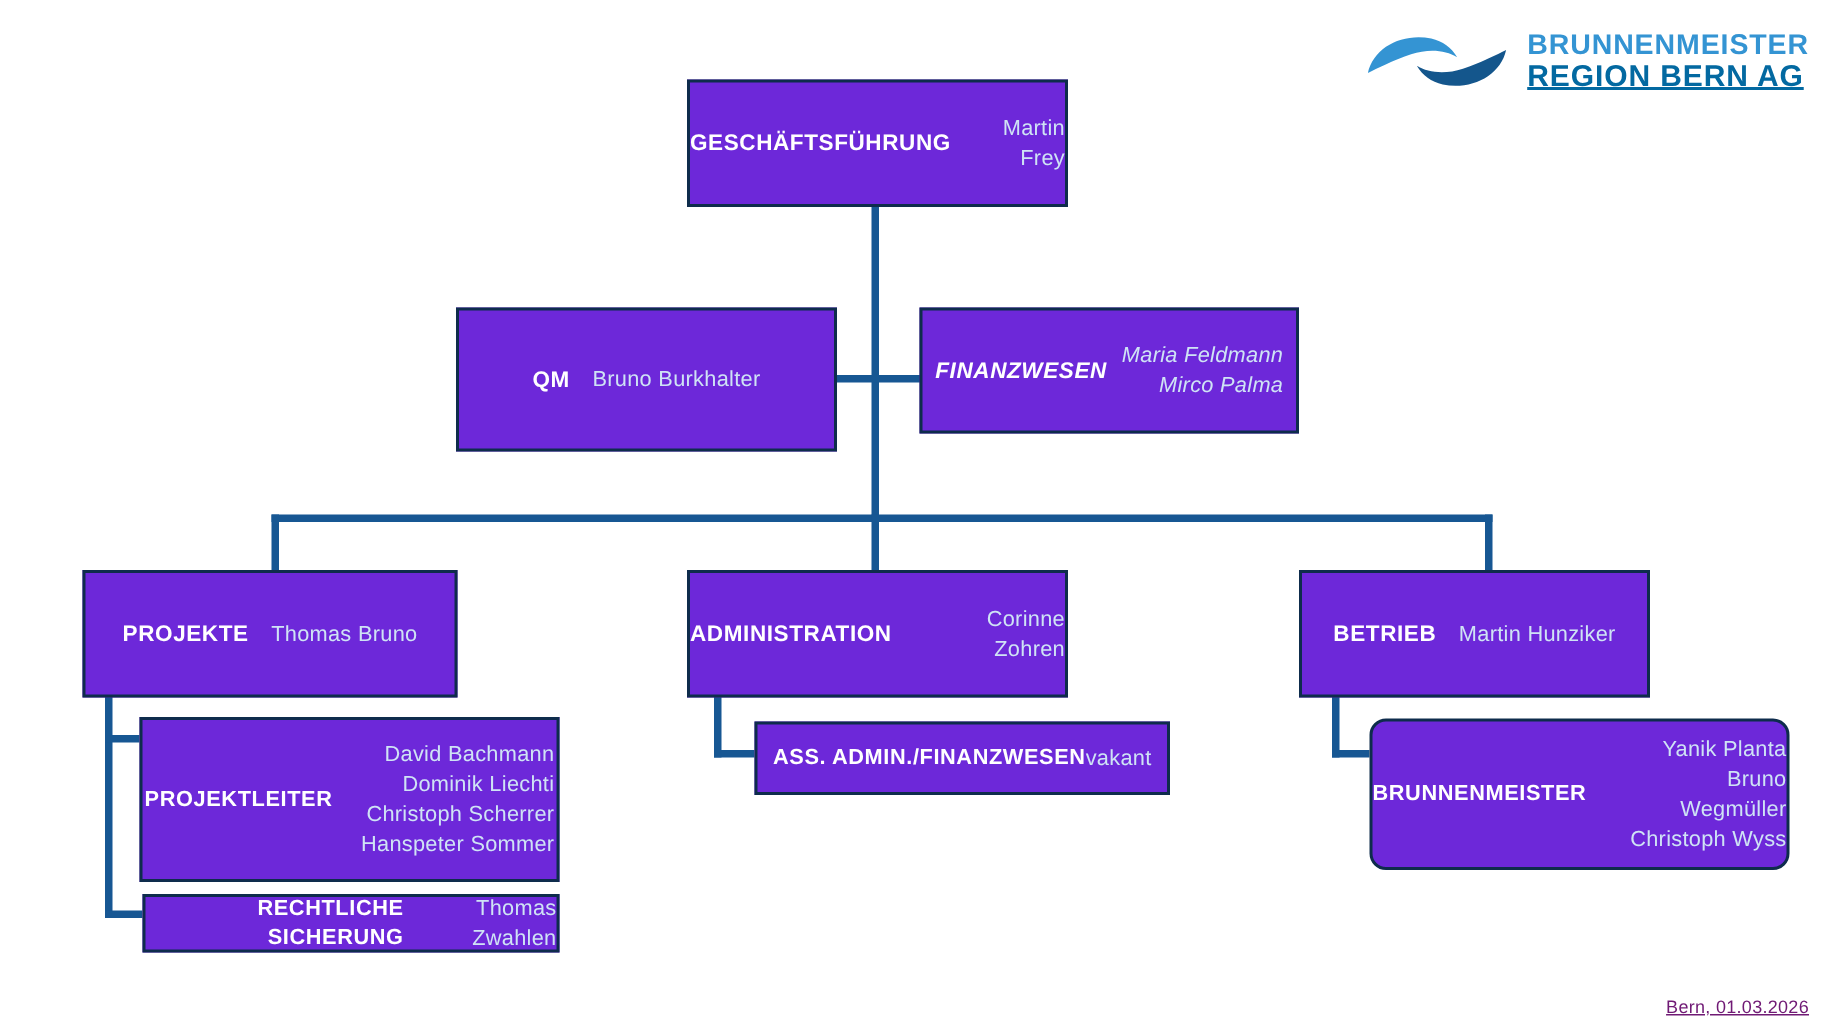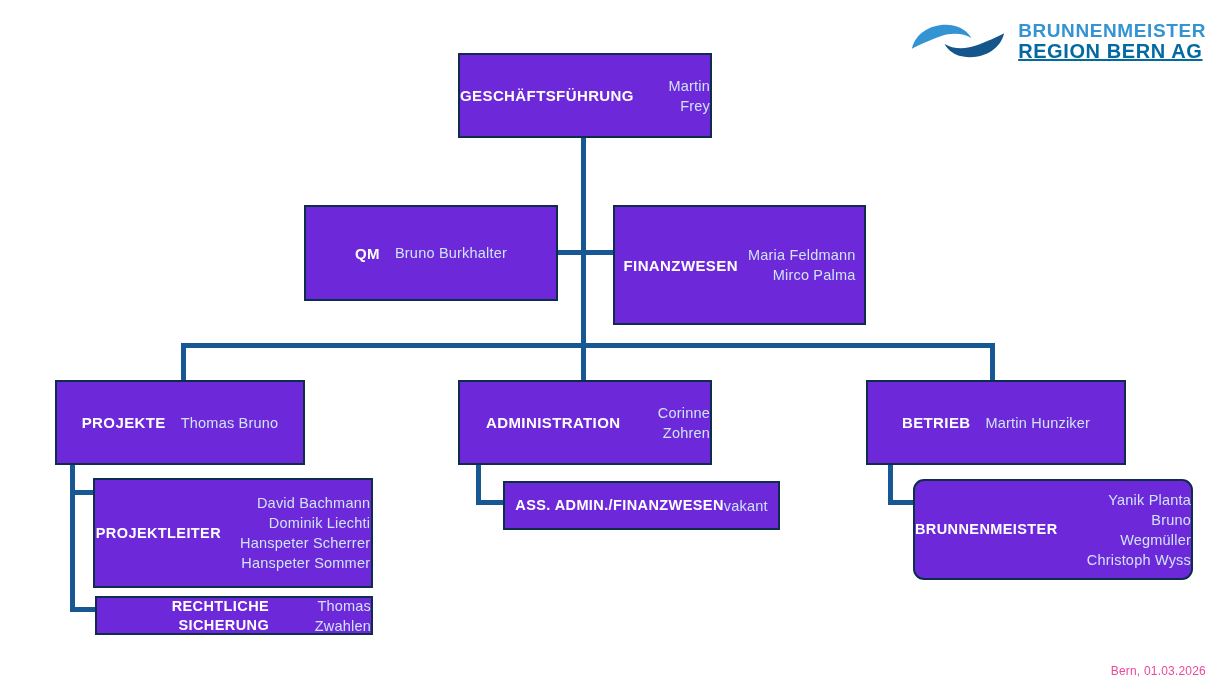--- a/index.html
+++ b/index.html
@@ -35,24 +35,24 @@
     letter-spacing:0.2px;
   }
   .gap-lg{gap:15px;}
   .gap-md{gap:10px;}
   .gap-sm{gap:19px;}
   .box.sub .title{font-size:14.5px;}
 
   
   #box-gf {left:458px; top:53px;  width:254px; height:85px;}
   #box-qm {left:304px; top:205px; width:254px; height:96px;}
-  #box-fin{left:613px; top:205px; width:253px; height:120px;}
+  #box-fin{left:613px; top:205px; width:253px; height:84px;font-style:italic;}
   #box-prj{left:55px;  top:380px; width:250px; height:85px;}
-  #box-adm{left:458px; top:380px; width:254px; height:85px;padding-left:26px;}
-  #box-btr{left:866px; top:380px; width:260px; height:85px;}
+  #box-adm{left:458px; top:380px; width:254px; height:85px;}
+  #box-btr{left:866px; top:380px; width:234px; height:85px;}
   #box-pl {left:93px;  top:478px; width:280px; height:110px;}
   #box-rs {left:95px;  top:596px; width:278px; height:39px;}
   #box-aa {left:503px; top:481px; width:277px; height:49px;}
   #box-bm {left:913px; top:479px; width:280px; height:101px;border-radius:11px;}
 
   .conn{position:absolute; background:#175793;}
   #c-gf-down   {left:581px; top:138px; width:5px;  height:209px;}
   #c-qm-fin    {left:556px; top:250px; width:60px; height:5px;}
   #c-distr     {left:181px; top:343px; width:814px;height:5px;}
   #c-drop-prj  {left:181px; top:343px; width:5px;  height:37px;}
@@ -68,21 +68,21 @@
 
   
   #logo{position:absolute; right:14px; top:18px; display:flex; align-items:center; gap:12px;}
   #logo-mark{width:96px; height:46px;}
   #logo-text{display:flex; flex-direction:column; line-height:21px;}
   #logo-line1{color:#3494d3; font-size:19px; font-weight:bold; letter-spacing:0.6px;}
   #logo-line2{color:#0369a1; font-size:20px; font-weight:bold; letter-spacing:0.6px;text-decoration:underline;}
 
   #footer{
     position:absolute; right:14px; bottom:8px;
-    color:#ec4899; font-size:12px; letter-spacing:0.2px;
+    color:#701a75; font-size:12px; letter-spacing:0.2px;text-decoration:underline;
   }
 </style>
 </head>
 <body>
 
 <div id="canvas">
 
   <div class="conn" id="c-gf-down"></div>
   <div class="conn" id="c-qm-fin"></div>
   <div class="conn" id="c-distr"></div>
@@ -128,21 +128,21 @@
   <div class="box gap-lg" id="box-btr">
     <div class="title">BETRIEB</div>
     <div class="name">Martin Hunziker</div>
   </div>
 
   <div class="box sub gap-sm" id="box-pl">
     <div class="title">PROJEKTLEITER</div>
     <div>
       <div class="name">David Bachmann</div>
       <div class="name">Dominik Liechti</div>
-      <div class="name">Hanspeter Scherrer</div>
+      <div class="name">Christoph Scherrer</div>
       <div class="name">Hanspeter Sommer</div>
     </div>
   </div>
 
   <div class="box sub" id="box-rs">
     <div class="title">RECHTLICHE SICHERUNG</div>
     <div class="name">Thomas Zwahlen</div>
   </div>
 
   <div class="box sub" id="box-aa">

